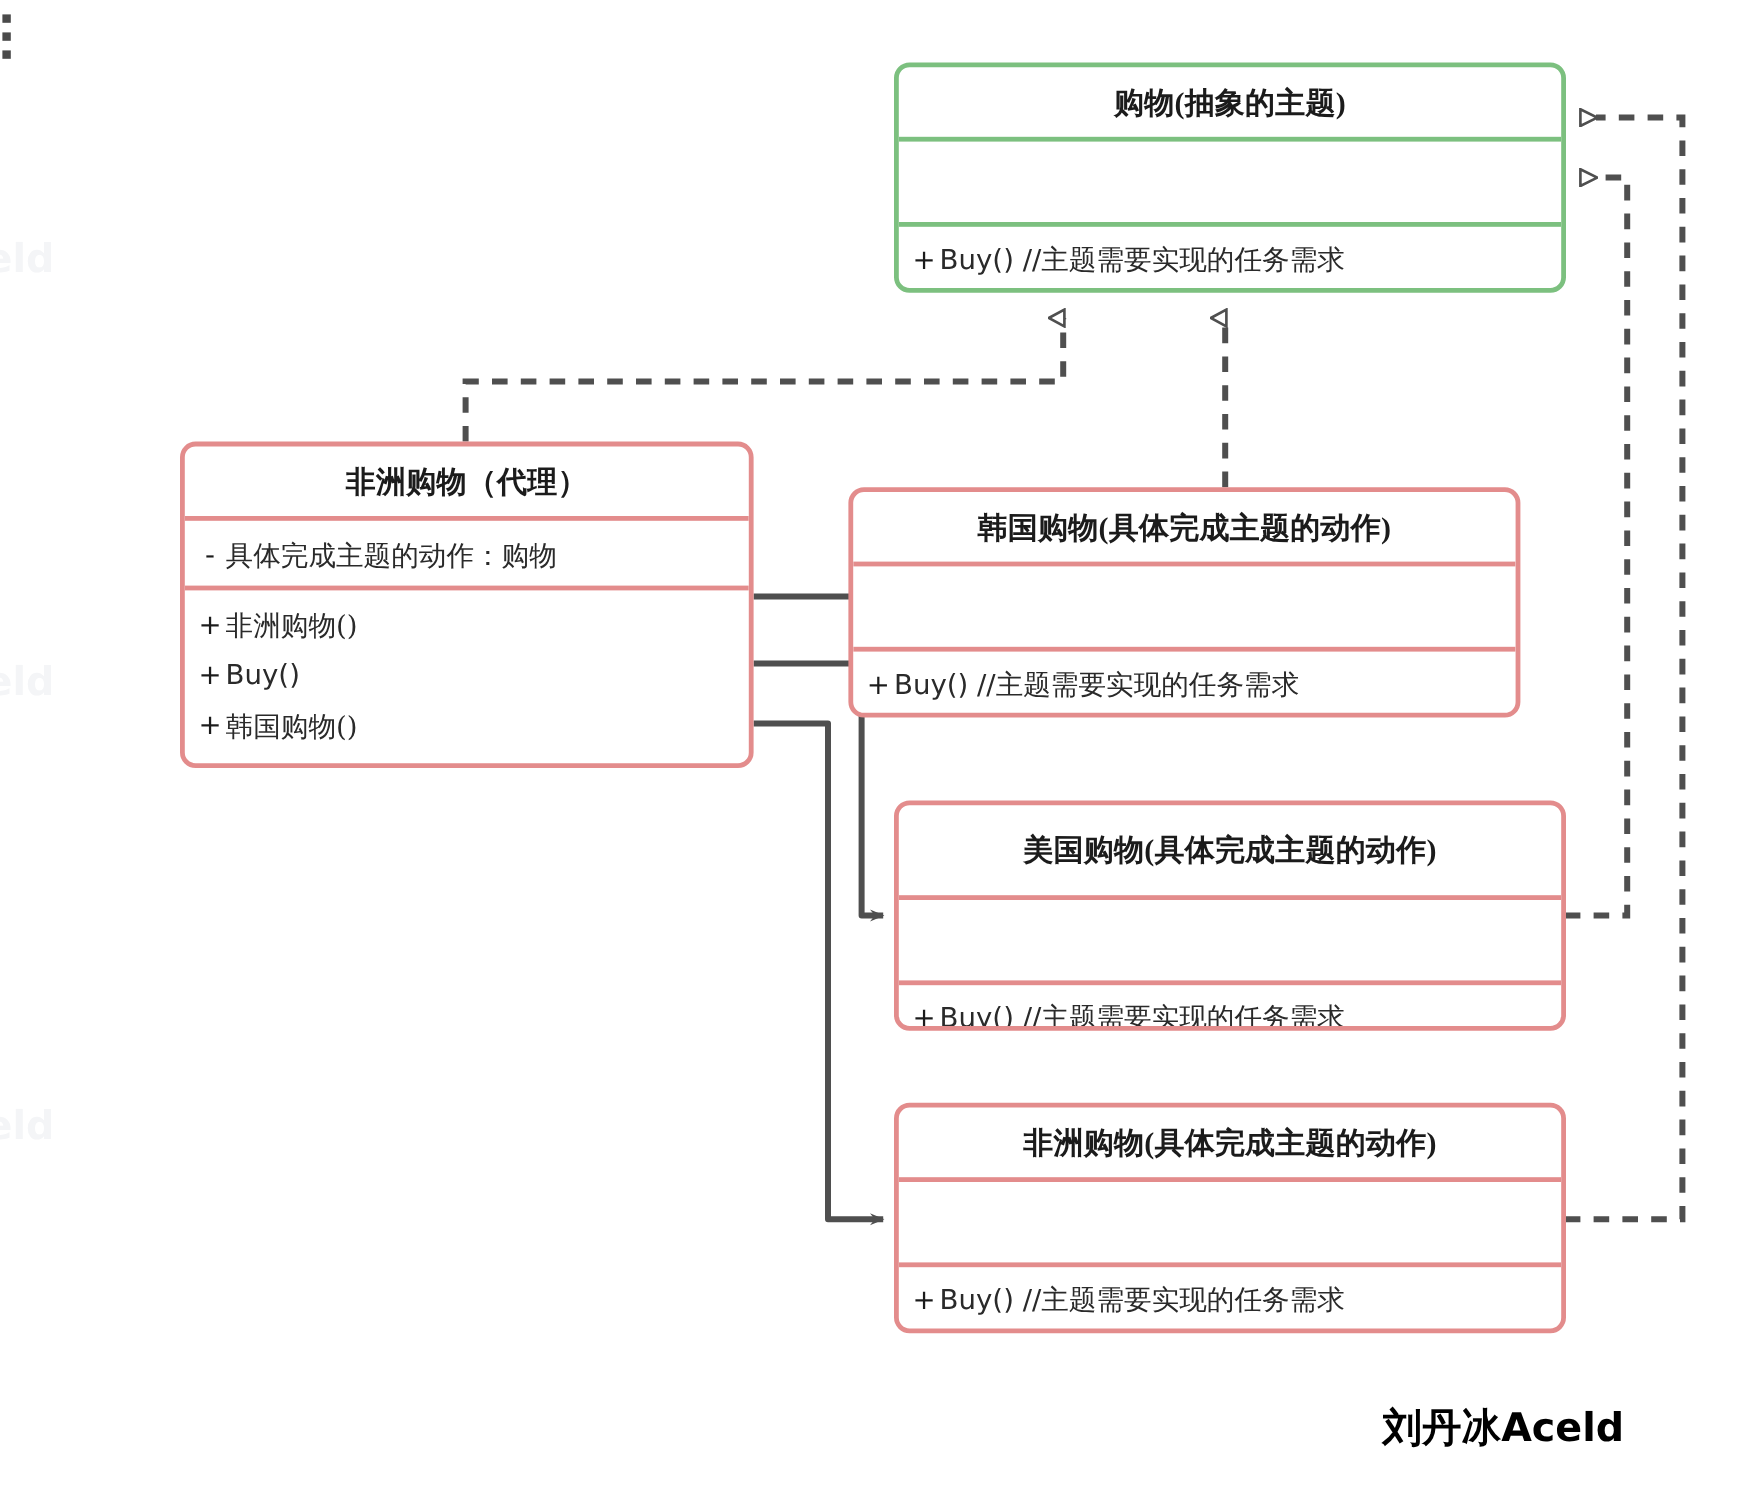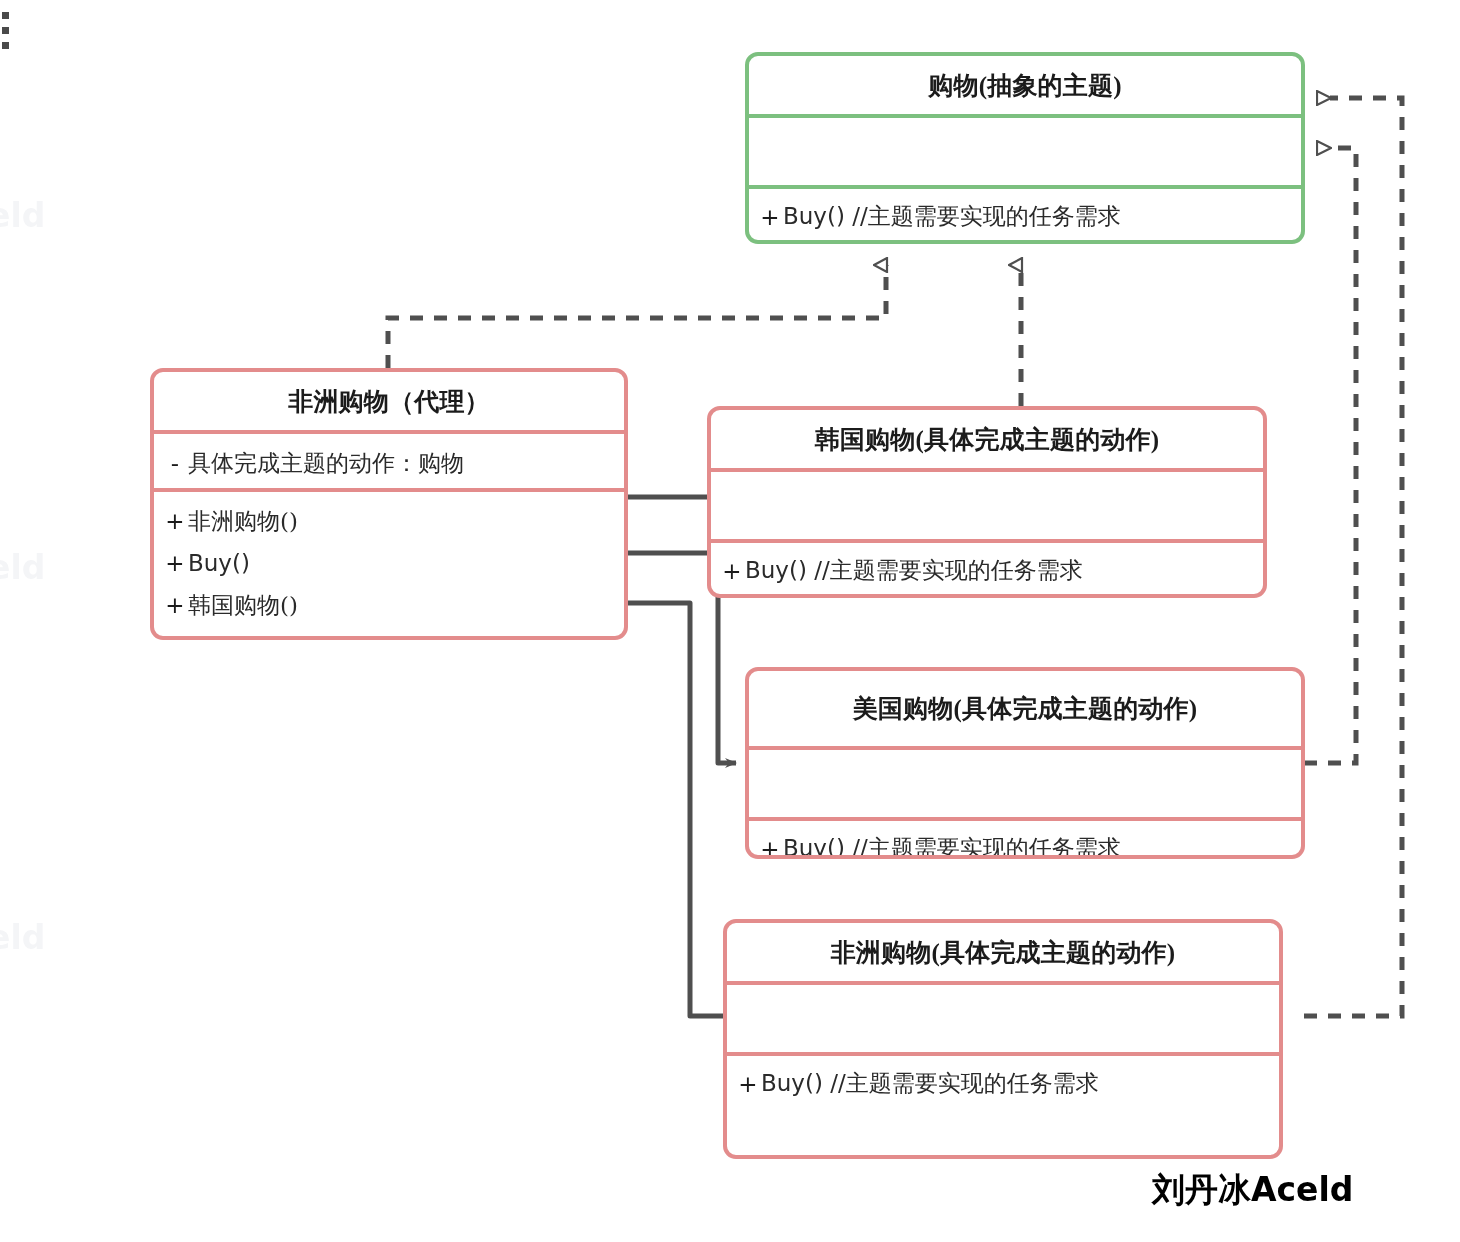--- a/index.html
+++ b/index.html
@@ -217,21 +217,21 @@
     </div>
     <div class="uml-section uml-attrs empty-section" style="height:71px;"></div>
     <div class="uml-section uml-methods" style="height:55px;">
       <div class="uml-row" style="padding-left:8px; height:55px;">
         <span class="vis">+</span>
         <span class="sig">Buy()  //主题需要实现的任务需求</span>
       </div>
     </div>
   </div>
 
-  <div class="uml-box pink" style="left:723px; top:919px; width:560px; height:240px;">
+  <div class="uml-box pink" style="left:745px; top:919px; width:560px; height:192px;">
     <div class="uml-section uml-title" style="height:58px;">
       <span>非洲购物(具体完成主题的动作)</span>
     </div>
     <div class="uml-section uml-attrs empty-section" style="height:71px;"></div>
     <div class="uml-section uml-methods" style="height:55px;">
       <div class="uml-row" style="padding-left:8px; height:55px;">
         <span class="vis">+</span>
         <span class="sig">Buy()  //主题需要实现的任务需求</span>
       </div>
     </div>

